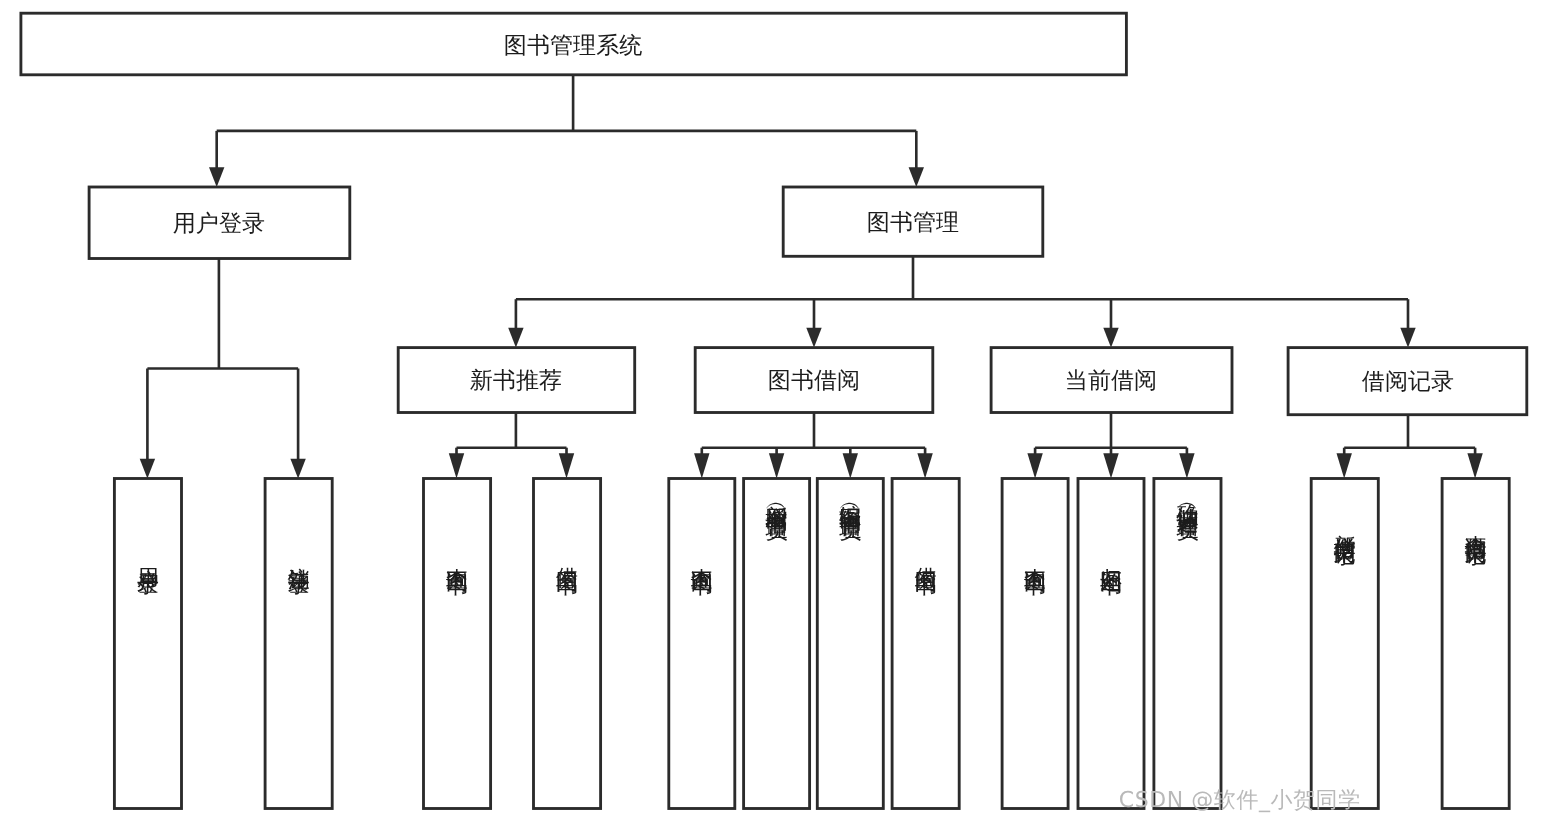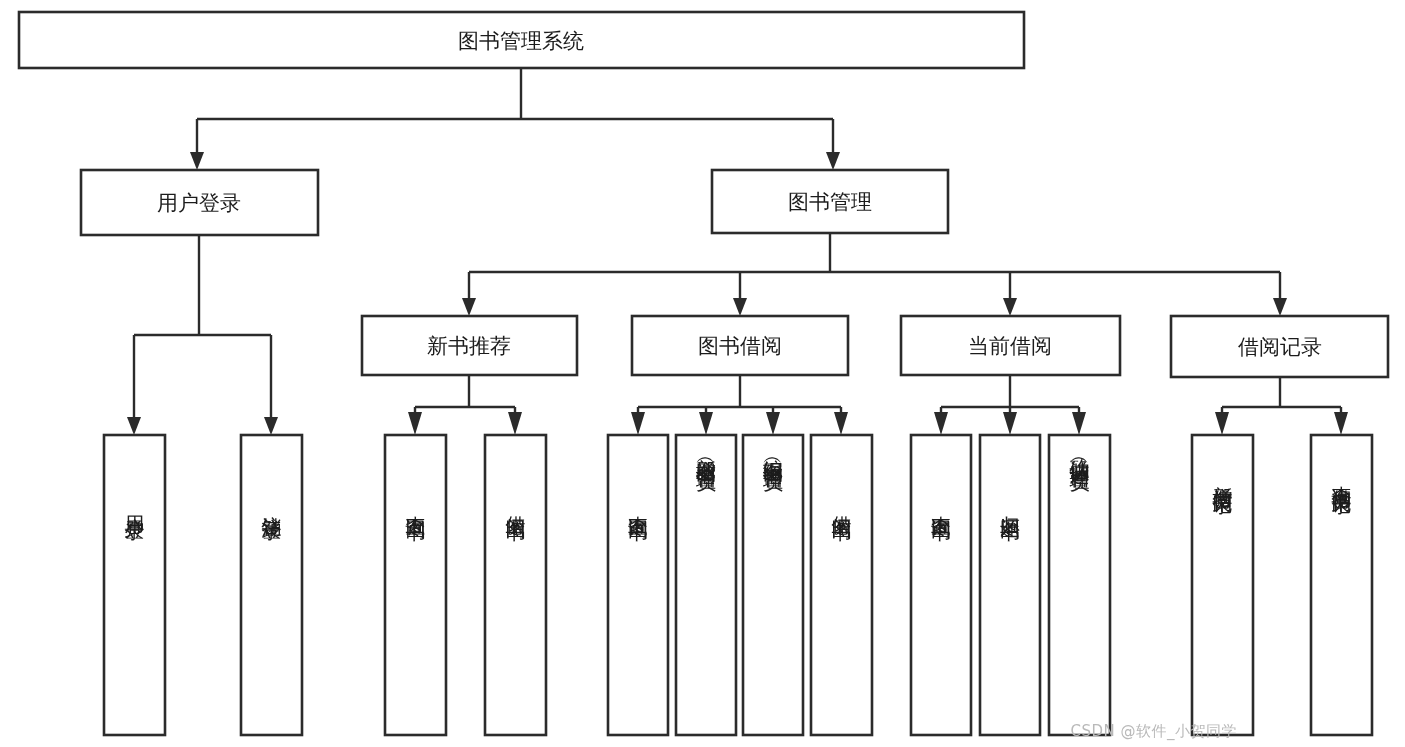--- a/index.html
+++ b/index.html
@@ -63,21 +63,21 @@
     line-height: 1.05;
     letter-spacing: 2px;
     color: #1c1c1c;
     white-space: nowrap;
   }
   .watermark {
     position: absolute;
     right: 14px;
     bottom: 6px;
     font-family: "DejaVu Sans", "Liberation Sans", sans-serif;
-    font-size: 15px;
+    font-size: 20px;
     color: #b9b9b9;
     letter-spacing: 0.5px;
     white-space: nowrap;
   }
 </style>
 </head>
 <body>
 
 <div id="diagram-root">
 

